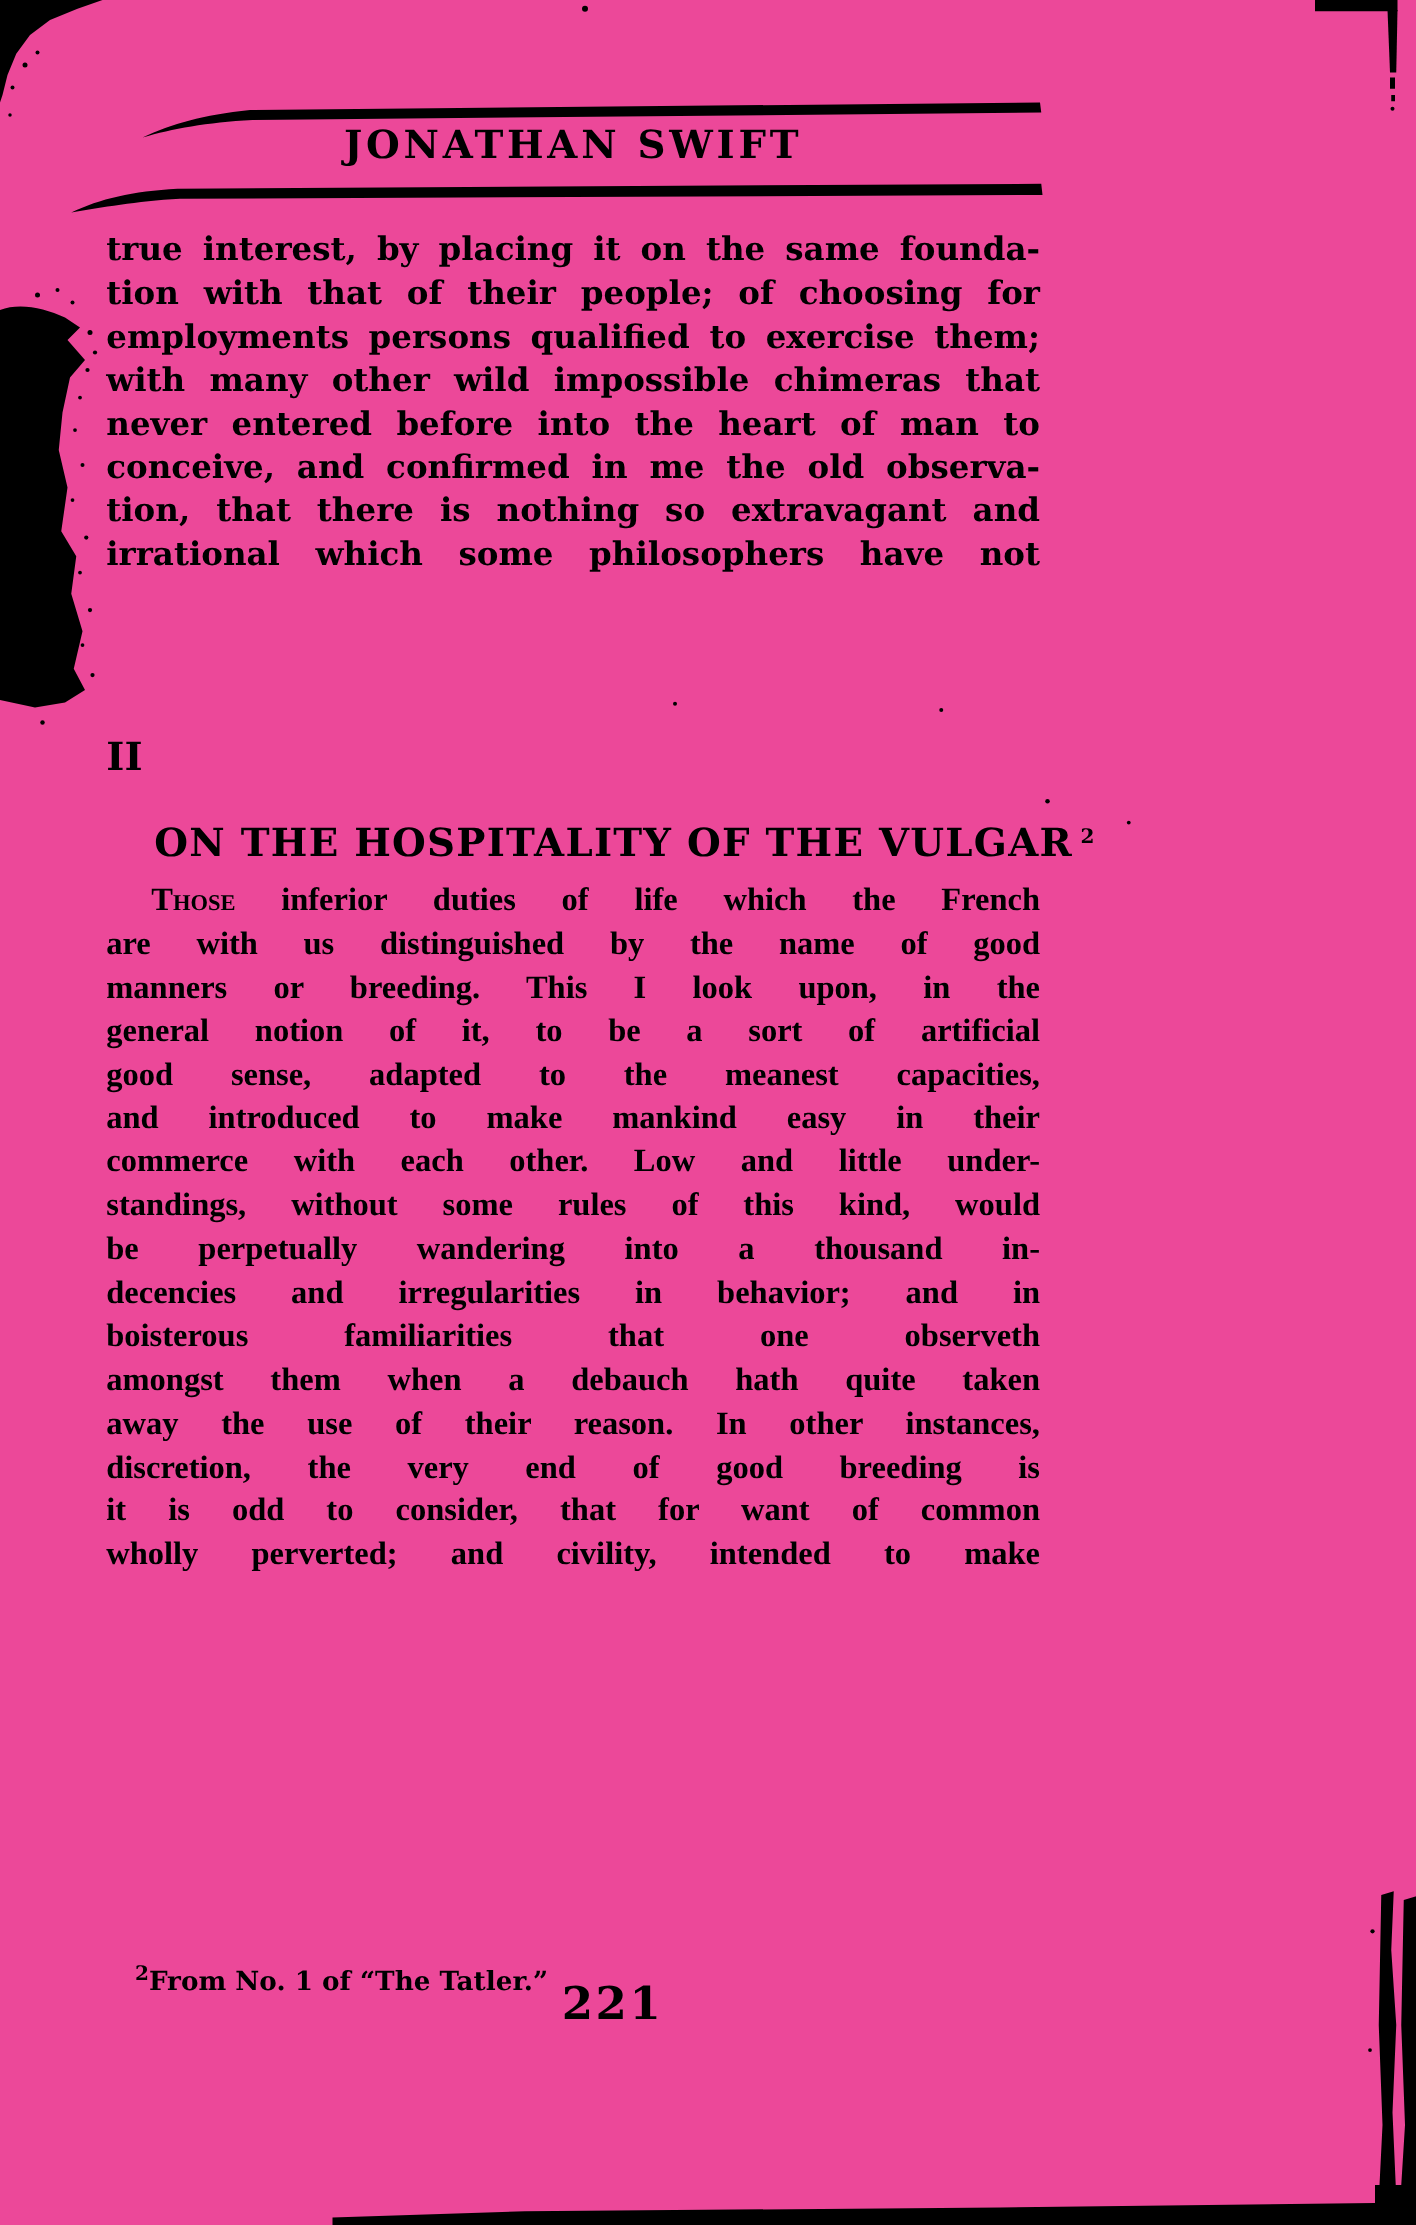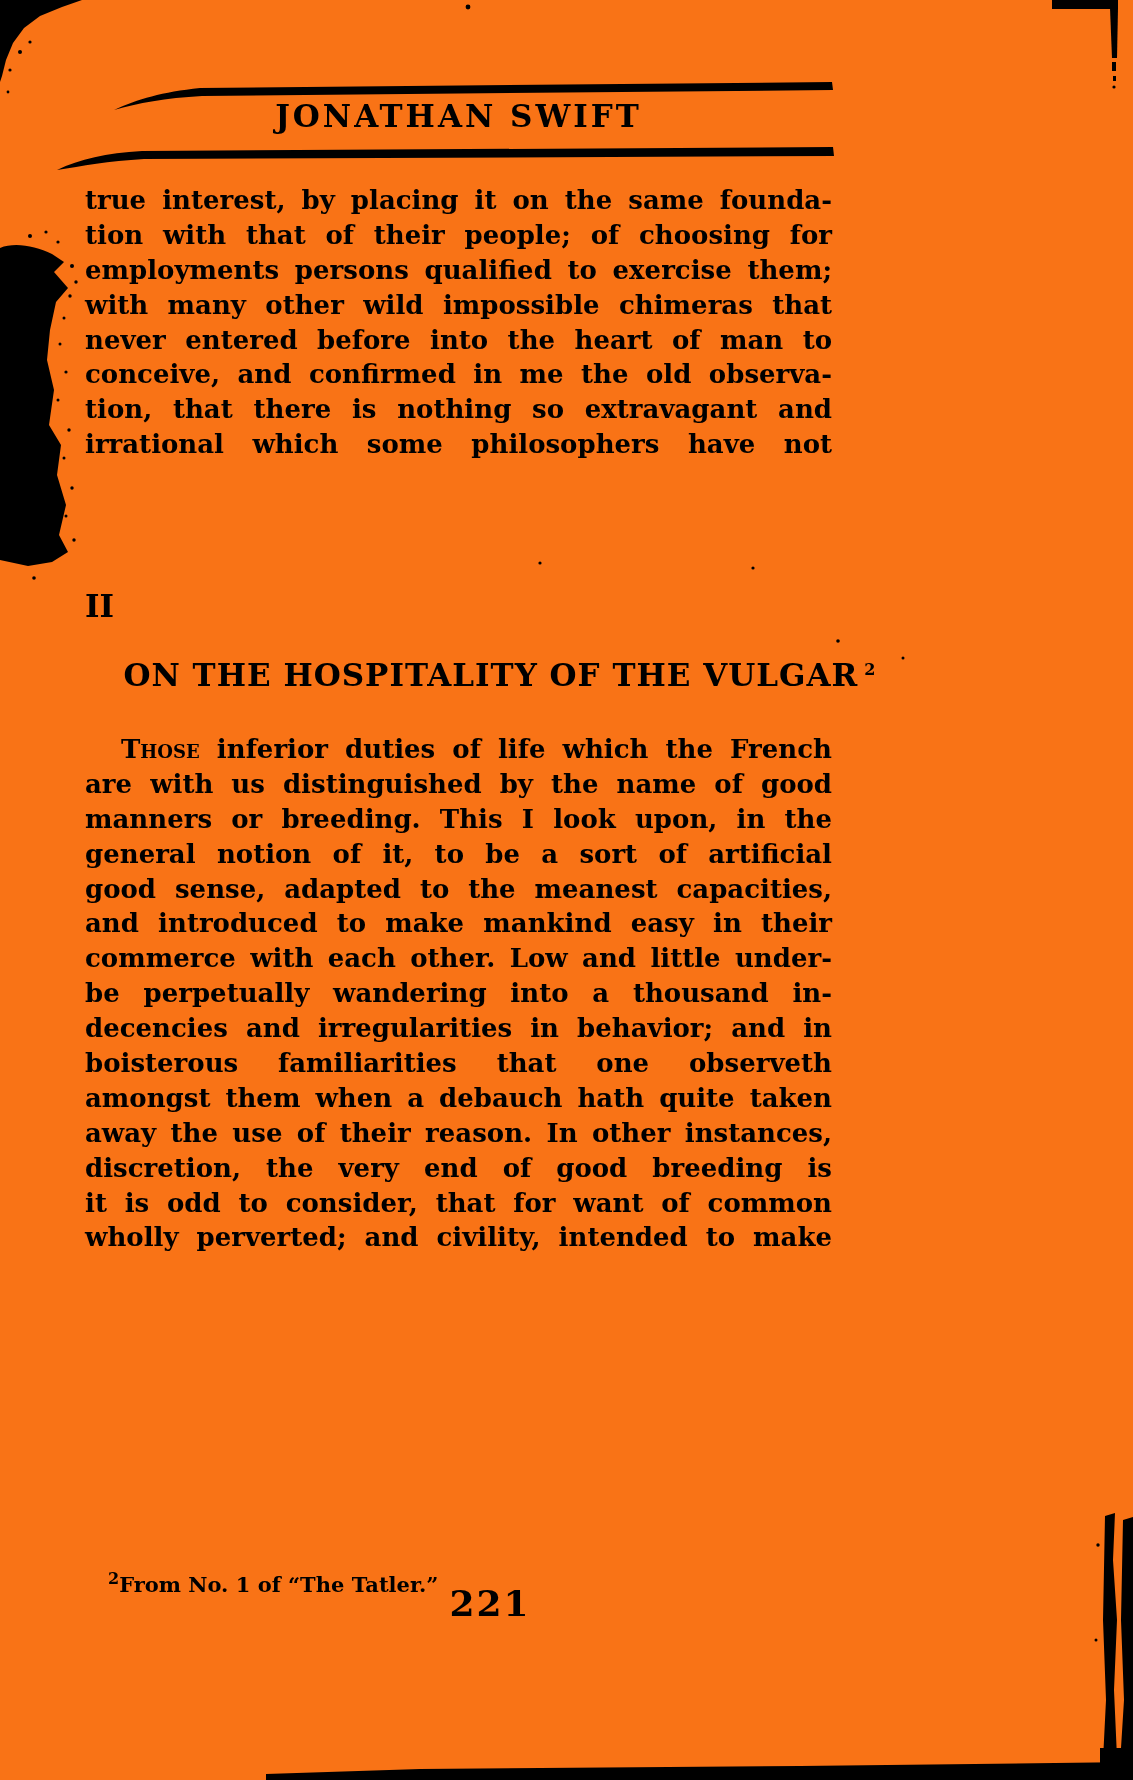--- a/index.html
+++ b/index.html
@@ -1,35 +1,35 @@
 <!DOCTYPE html>
 <html><head>
 <meta charset="utf-8">
 <style>
   html,body { margin:0; padding:0; background:#777; }
   .page {
     position:relative;
     width:1133px; height:1780px;
     margin:0 auto;
-    background:#f97316;
+    background:#ec4899;
     overflow:hidden;
     font-family:"DejaVu Serif", serif;
     color:#000;
   }
   
   .author {
     position:absolute; left:85px; top:98px; width:747px;
     text-align:center;
     font-size:31px; font-weight:700; letter-spacing:3px;
     white-space:nowrap;
   }
   
   .para { position:absolute; left:85px; width:747px; }
   .p1 { top:183px; }
-  .p2 { top:732px; }
+  .p2 { top:703px;font-family:Liberation Serif, serif; }
   .bl {
     line-height:34.9px; font-size:26px; font-weight:700;
     text-align:justify; text-align-last:justify;
     white-space:normal;
     height:34.9px; overflow:visible;
   }
   .bl.lastline { text-align-last:left; }
   .bl.indent { text-indent:36px; }
   .sc { font-variant-caps:small-caps; }
   .it { font-style:italic; }
@@ -138,20 +138,21 @@
   </div>
 
   <div class="para p2">
     <div class="bl indent"><span class="sc">Those</span><span> inferior duties of life which the French</span></div>
     <div class="bl">are with us distinguished by the name of good</div>
     <div class="bl">manners or breeding. This I look upon, in the</div>
     <div class="bl">general notion of it, to be a sort of artificial</div>
     <div class="bl">good sense, adapted to the meanest capacities,</div>
     <div class="bl">and introduced to make mankind easy in their</div>
     <div class="bl">commerce with each other. Low and little under-</div>
+    <div class="bl">standings, without some rules of this kind, would</div>
     <div class="bl">be perpetually wandering into a thousand in-</div>
     <div class="bl">decencies and irregularities in behavior; and in</div>
     <div class="bl">boisterous familiarities that one observeth</div>
     <div class="bl">amongst them when a debauch hath quite taken</div>
     <div class="bl">away the use of their reason. In other instances,</div>
     <div class="bl">discretion, the very end of good breeding is</div>
     <div class="bl">it is odd to consider, that for want of common</div>
     <div class="bl">wholly perverted; and civility, intended to make</div>
   </div>
 

